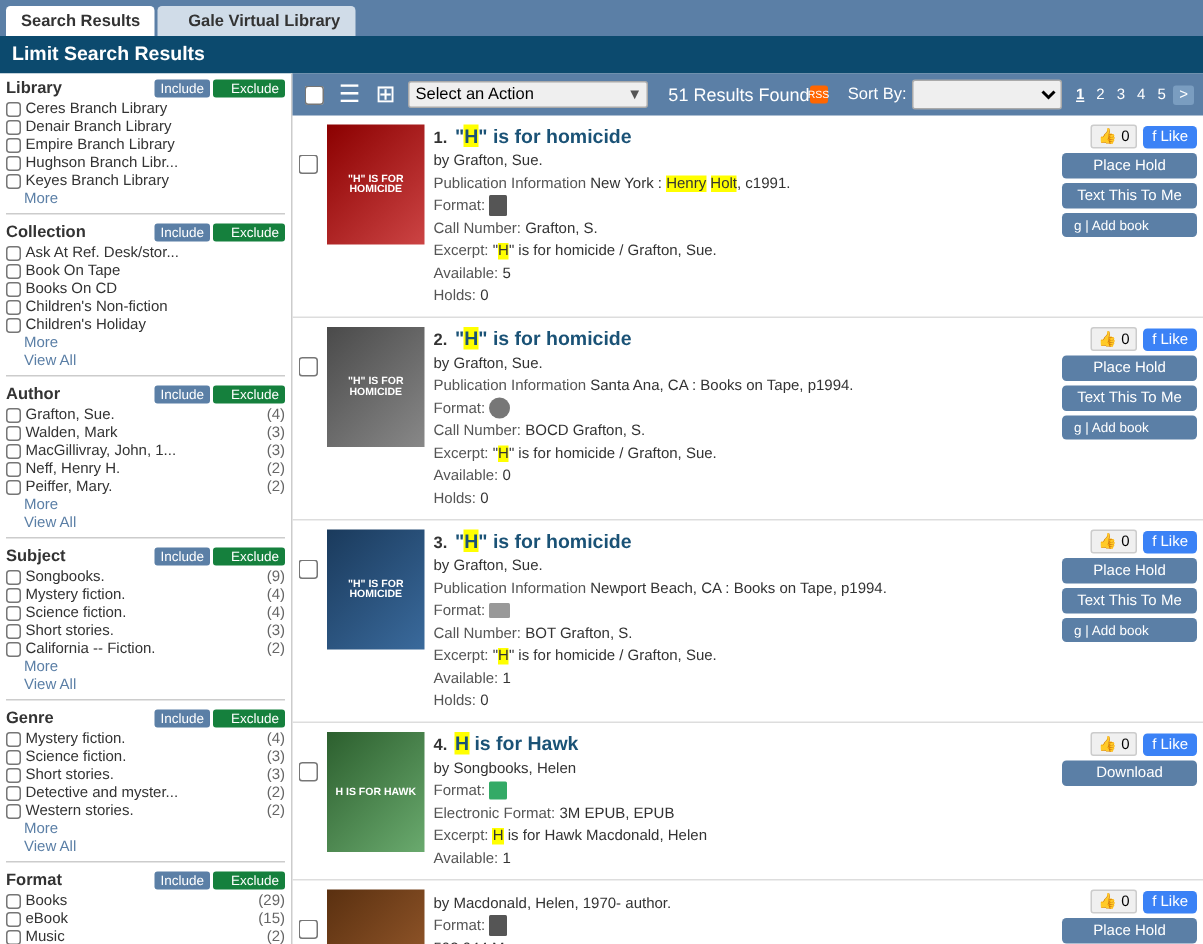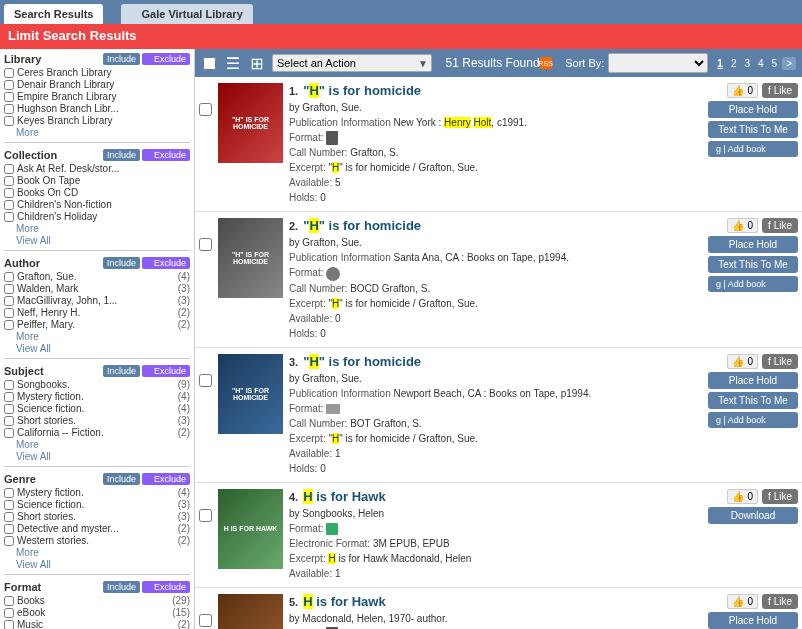--- a/index.html
+++ b/index.html
@@ -1,38 +1,38 @@
 <!DOCTYPE html>
 <html><head>
   <meta charset="utf-8">
   <style>
     * { box-sizing: border-box; margin: 0; padding: 0; }
     body { font-family: Arial, sans-serif; font-size: 11px; background: #fff; width: 802px; }
 
     
-    .top-tabs { display: flex; background: #5b7fa6; padding: 4px 4px 0; gap: 18px; }
+    .top-tabs { display: flex; background: #5b7fa6; padding: 4px 4px 0; gap: 2px; }
     .tab { padding: 4px 10px; border-radius: 3px 3px 0 0; cursor: pointer; font-size: 11px; font-weight: bold; }
     .tab.active { background: #fff; color: #333; }
     .tab.inactive { background: #d0dce8; color: #333; padding-left: 20px; }
 
     
-    .header-bar { background: #ef4444; padding: 4px 8px 6px; color: #fff; font-size: 13px; font-weight: bold; }
+    .header-bar { background: #0c4a6e; padding: 4px 8px 6px; color: #fff; font-size: 13px; font-weight: bold; }
 
     
     .main-layout { display: flex; }
 
     
     .sidebar { width: 195px; min-width: 195px; border-right: 1px solid #ccc; padding: 4px; background: #fff; }
     .sidebar-section { margin-bottom: 6px; }
     .sidebar-section-header { display: flex; justify-content: space-between; align-items: flex-start; margin-bottom: 2px; }
     .sidebar-section-title { font-weight: bold; font-size: 11px; color: #333; }
     .btn-inc-exc { display: flex; gap: 2px; }
     .btn-small { font-size: 9px; padding: 1px 4px; border: none; border-radius: 2px; cursor: pointer; color: #fff; }
     .btn-include { background: #5b7fa6; }
-    .btn-exclude { background: #8b5cf6; padding-left: 12px; }
+    .btn-exclude { background: #15803d; padding-left: 12px; }
     .sidebar-item { display: flex; align-items: center; gap: 3px; margin: 1px 0; font-size: 10px; color: #333; }
     .sidebar-item input[type=checkbox] { width: 10px; height: 10px; }
     .sidebar-item-count { color: #666; margin-left: auto; }
     .sidebar-more { color: #5b7fa6; cursor: pointer; font-size: 10px; display: block; margin: 1px 0 0 12px; }
     .sidebar-divider { border-top: 1px solid #ccc; margin: 4px 0; }
 
     
     .results-area { flex: 1; padding: 0; }
 
     
@@ -53,21 +53,21 @@
     .result-checkbox { margin-top: 20px; }
     .book-cover { width: 65px; min-width: 65px; height: 80px; background: #888; display: flex; align-items: center; justify-content: center; overflow: hidden; }
     .book-info { flex: 1; }
     .book-title { font-size: 13px; font-weight: bold; color: #1a5276; text-decoration: none; cursor: pointer; }
     .book-meta { font-size: 10px; color: #333; margin-top: 2px; line-height: 1.5; }
     .book-meta .label { color: #555; }
     .highlight { background: #ffff00; }
     .book-num { color: #333; font-weight: bold; margin-right: 2px; }
     .book-actions { display: flex; flex-direction: column; align-items: flex-end; gap: 3px; min-width: 100px; }
     .like-row { display: flex; gap: 4px; align-items: center; }
-    .like-btn { background: #737373; color: #fff; border: none; border-radius: 3px; padding: 2px 6px; font-size: 10px; cursor: pointer; display: flex; align-items: center; gap: 2px; }
+    .like-btn { background: #3b82f6; color: #fff; border: none; border-radius: 3px; padding: 2px 6px; font-size: 10px; cursor: pointer; display: flex; align-items: center; gap: 2px; }
     .like-count { font-size: 10px; background: #f0f0f0; border: 1px solid #ccc; padding: 1px 4px; border-radius: 2px; }
     .action-btn { font-size: 10px; padding: 3px 8px; border: none; border-radius: 3px; cursor: pointer; color: #fff; width: 90px; text-align: center; }
     .btn-place-hold { background: #5b7fa6; }
     .btn-text-me { background: #5b7fa6; }
     .btn-add-book { background: #5b7fa6; font-size: 9px; display: flex; align-items: center; gap: 2px; }
     .btn-download { background: #5b7fa6; }
     .format-icon { display: inline-block; width: 14px; height: 14px; background: #666; border-radius: 1px; vertical-align: middle; }
 
     .book-cover-1 { background: linear-gradient(135deg, #8B0000, #cc4444); }
     .book-cover-2 { background: linear-gradient(135deg, #4a4a4a, #888); }
@@ -467,24 +467,20 @@
         <button class="action-btn btn-download">Download</button>
       </div>
     </div>
 
     <div class="book-result">
       <input type="checkbox" class="result-checkbox" style="">
       <div class="book-cover book-cover-5">
         <span class="cover-text">H IS FOR HAWK</span>
       </div>
       <div class="book-info">
-        <div>
-          <span class="book-num">5.</span>
-          <a class="book-title"><span class="highlight">H</span> is for Hawk</a>
-        </div>
         <div class="book-meta">
           <span>by Macdonald, Helen, 1970- author.</span><br>
           <span class="label">Format:</span> <span class="format-icon" title="book" style="background:#555;display:inline-block;width:12px;height:14px;vertical-align:middle;"></span><br>
            598.944 Mac<br>
             / Macdonald, Helen, 1970- author.<br>
            1<br>
            1
         </div>
       </div>
       <div class="book-actions">

